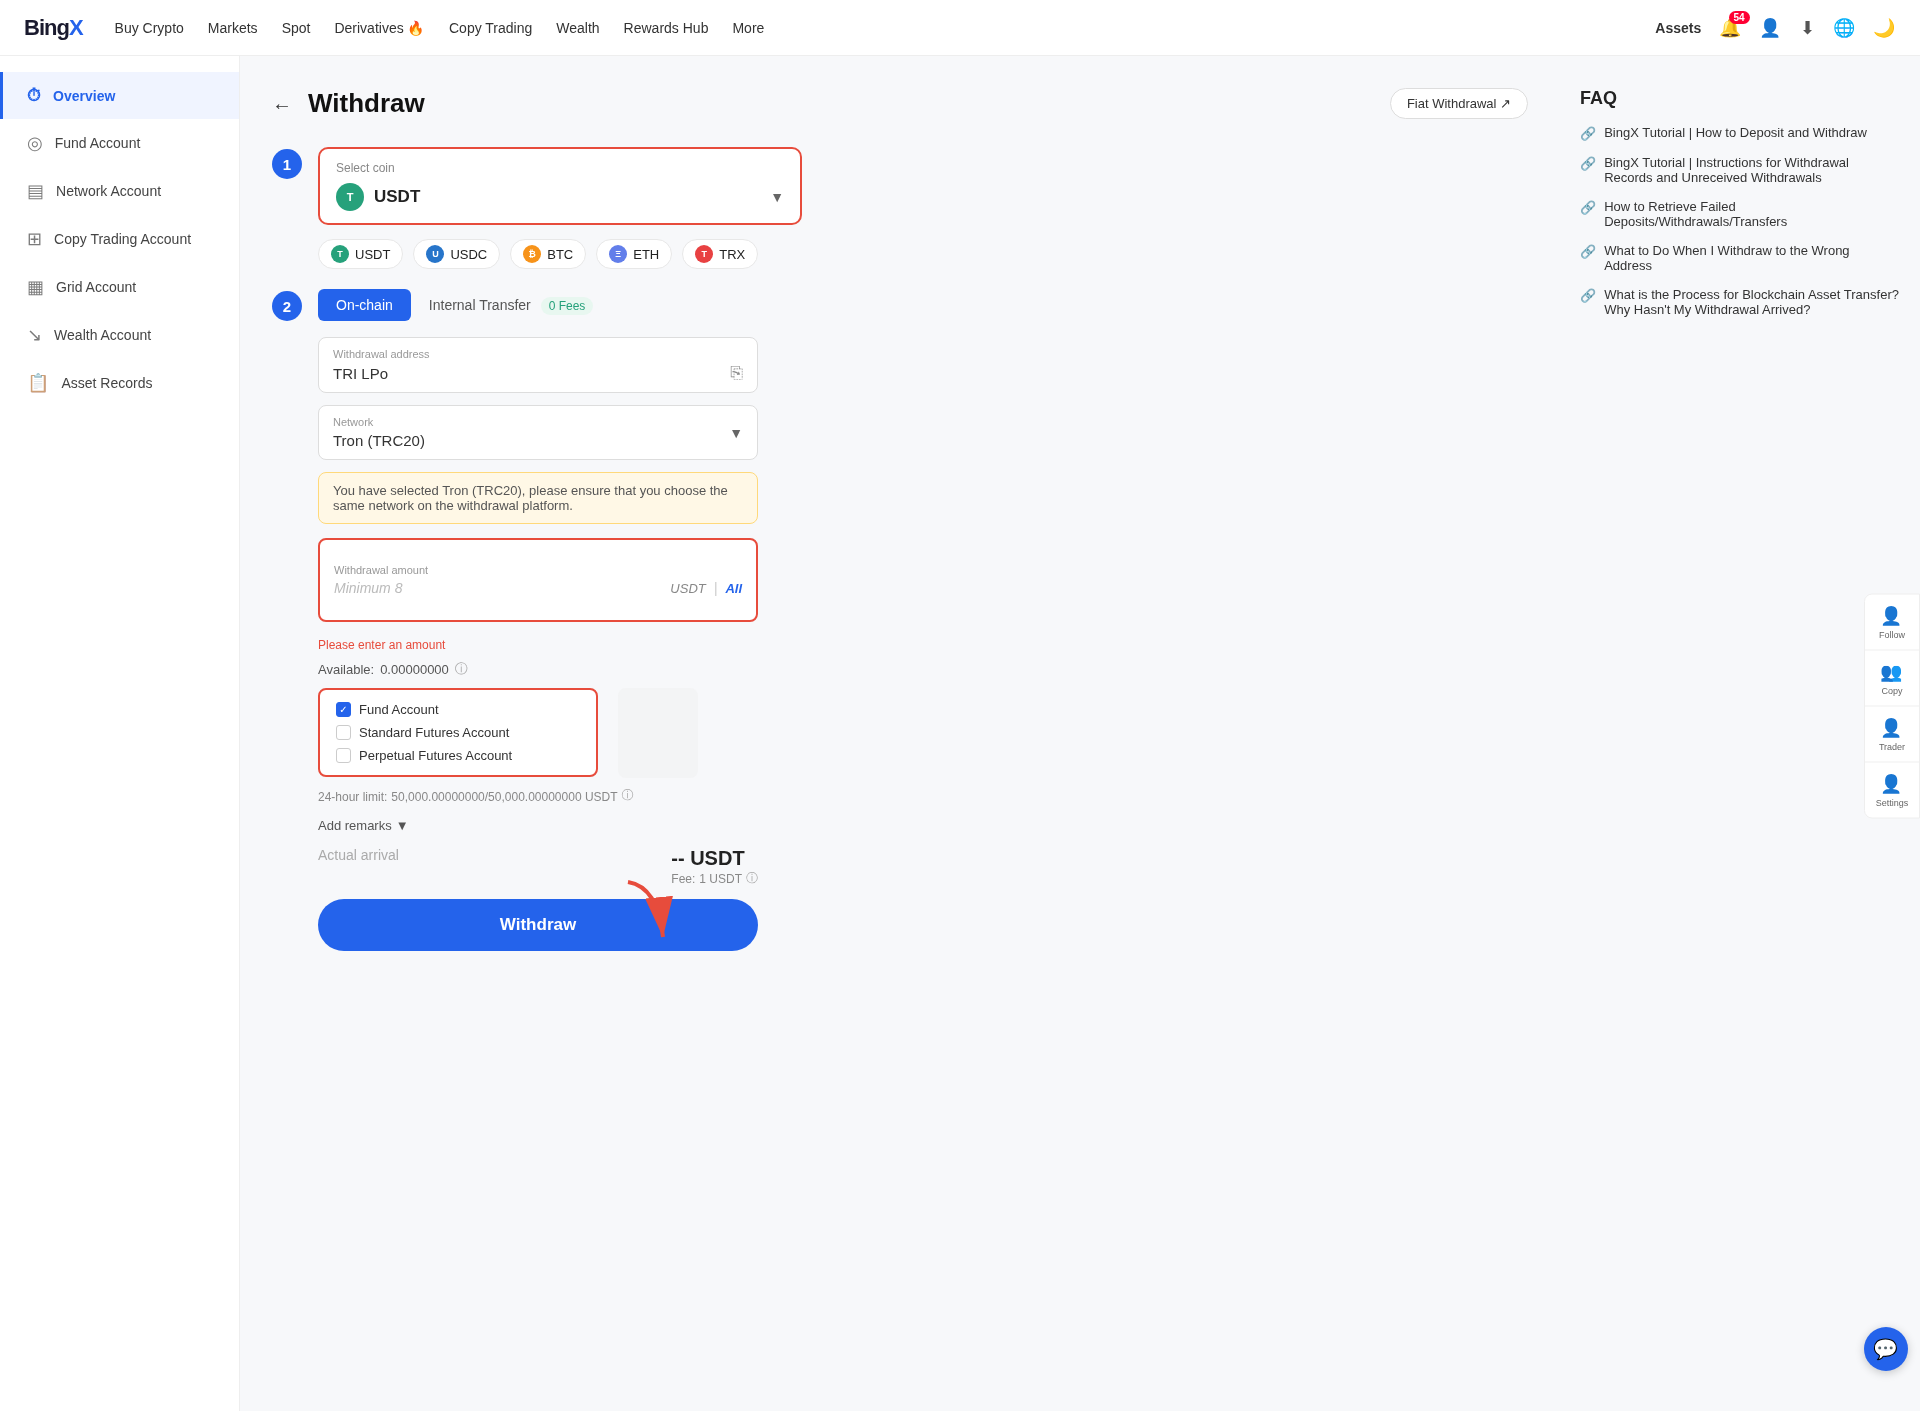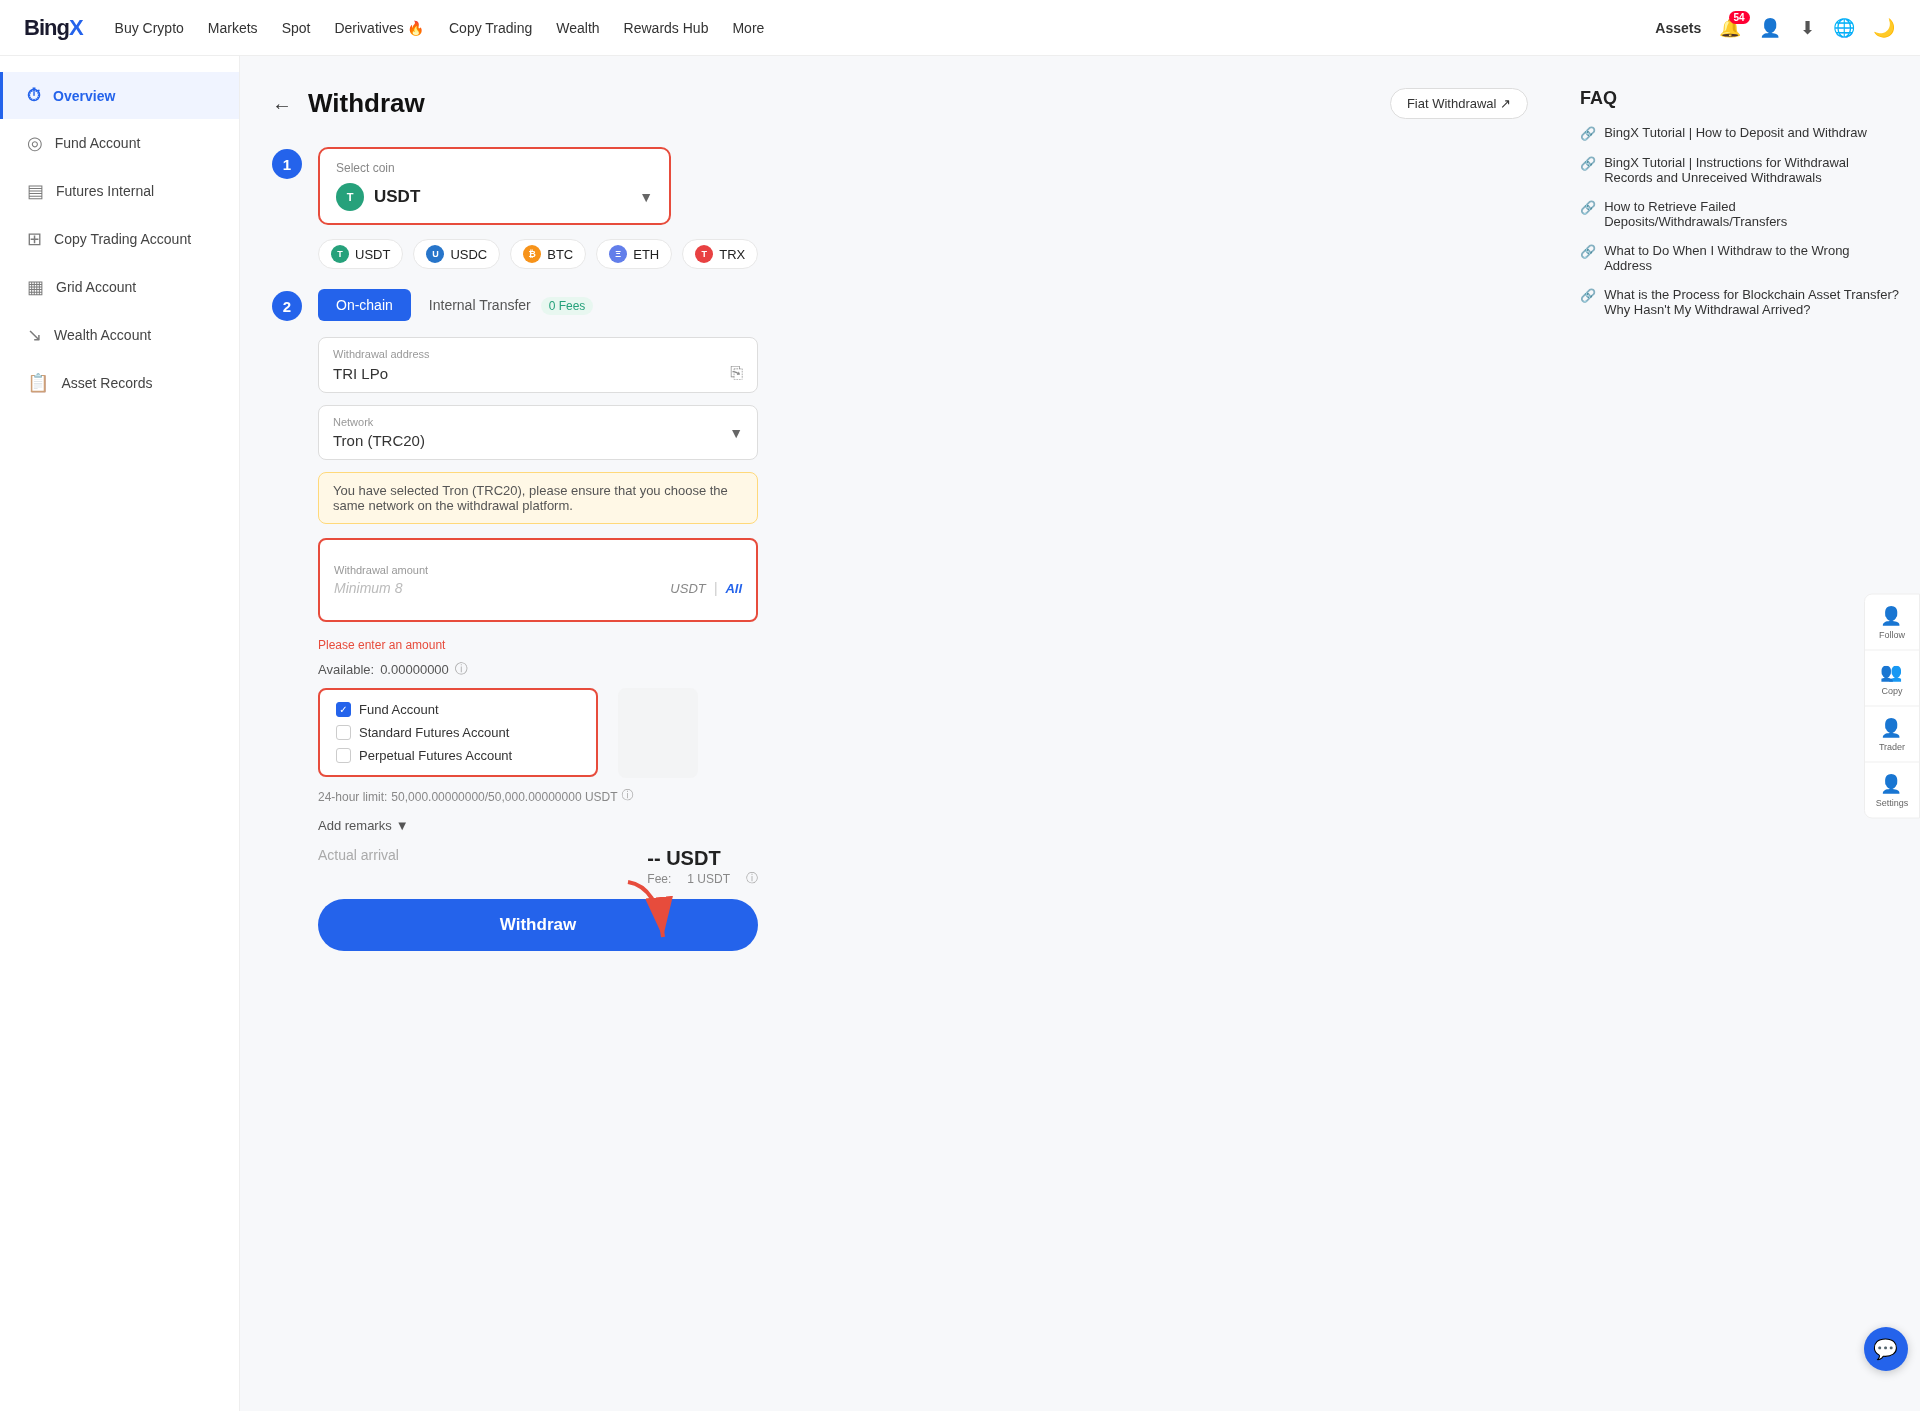--- a/index.html
+++ b/index.html
@@ -102,21 +102,21 @@
       flex-shrink: 0;
       margin-top: 2px;
     }
 
     
     .coin-select-box {
       border: 2px solid #e74c3c;
       border-radius: 10px;
       padding: 12px 16px;
       background: #fff;
-      width: 353px;
+      width: 484px;
     }
     .coin-select-label { font-size: 12px; color: #888; margin-bottom: 8px; }
     .coin-select-value {
       display: flex;
       align-items: center;
       justify-content: space-between;
       cursor: pointer;
     }
     .coin-info { display: flex; align-items: center; gap: 10px; }
     .coin-icon-usdt {
@@ -252,21 +252,21 @@
     .limit-row { font-size: 12px; color: #888; margin-bottom: 14px; display: flex; align-items: flex-end; gap: 4px; }
 
     
     .remarks-row { font-size: 13px; color: #555; margin-bottom: 14px; cursor: pointer; display: flex; align-items: center; gap: 4px; }
 
     
     .arrival-section { display: flex; justify-content: space-between; align-items: flex-start; width: 440px; margin-bottom: 8px; }
     .arrival-label { color: #aaa; font-size: 14px; }
     .arrival-right { text-align: left; }
     .arrival-amount { font-size: 20px; font-weight: 600; }
-    .arrival-fee { font-size: 12px; color: #888; display: flex; align-items: center; gap: 16px; }
+    .arrival-fee { font-size: 12px; color: #888; display: flex; align-items: center; gap: 4px; }
 
     
     .withdraw-btn {
       width: 440px;
       background: #2463eb;
       color: #fff;
       font-size: 17px;
       font-weight: 700;
       border: none;
       border-radius: 40px;
@@ -371,21 +371,21 @@
     <div class="sidebar-item active">
       <span class="sidebar-icon">⏱</span>
       <span>Overview</span>
     </div>
     <div class="sidebar-item">
       <span class="sidebar-icon">◎</span>
       <span>Fund Account</span>
     </div>
     <div class="sidebar-item">
       <span class="sidebar-icon">▤</span>
-      <span>Futures Internal</span>
+      <span>Network Account</span>
     </div>
     <div class="sidebar-item">
       <span class="sidebar-icon">⊞</span>
       <span>Copy Trading Account</span>
     </div>
     <div class="sidebar-item">
       <span class="sidebar-icon">▦</span>
       <span>Grid Account</span>
     </div>
     <div class="sidebar-item">

